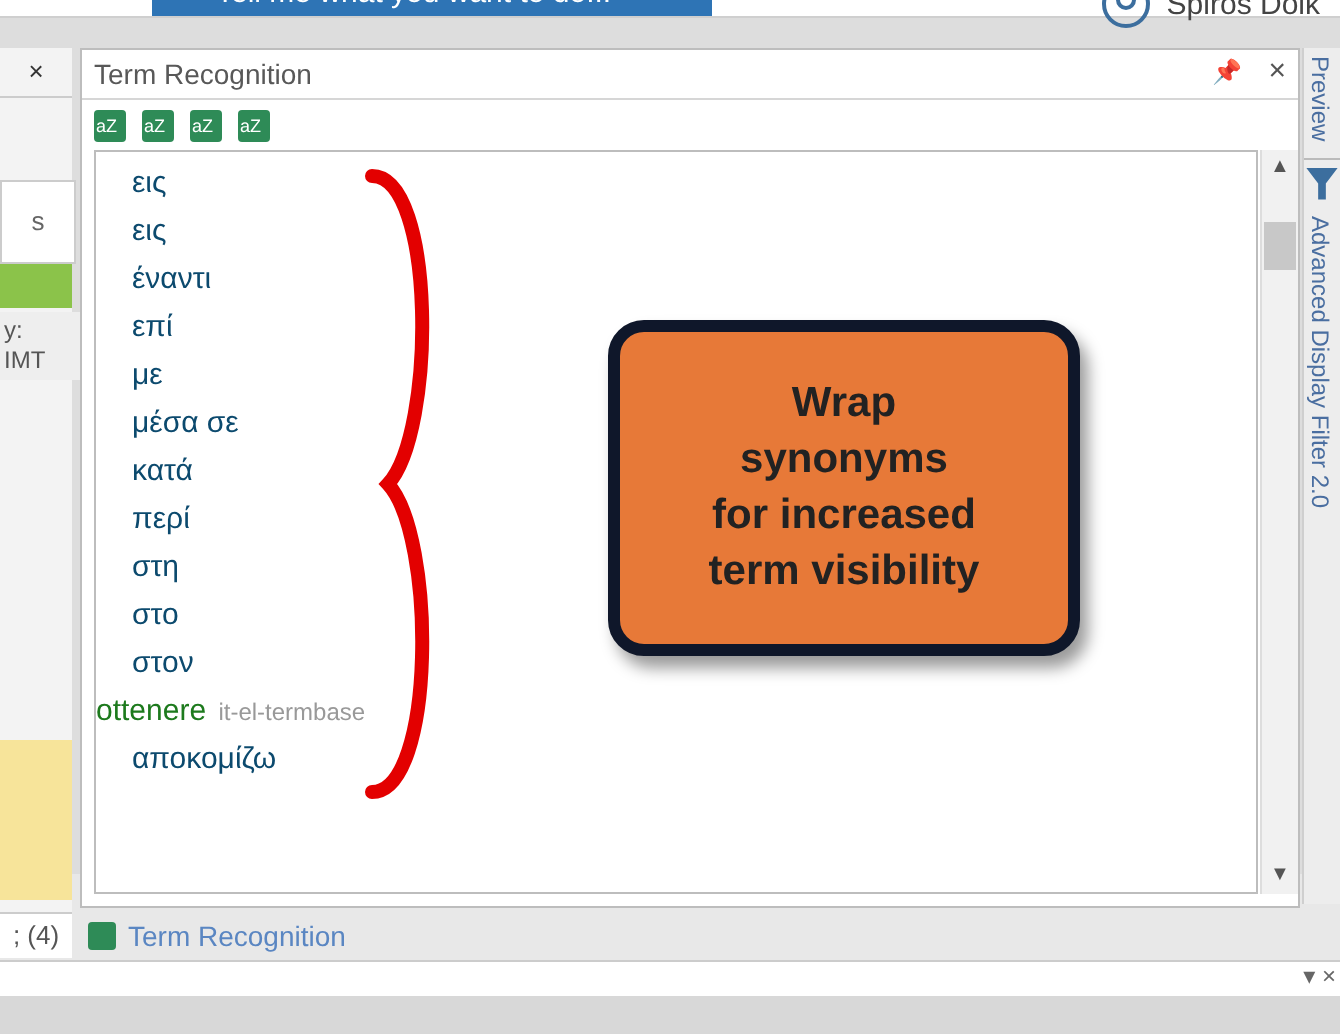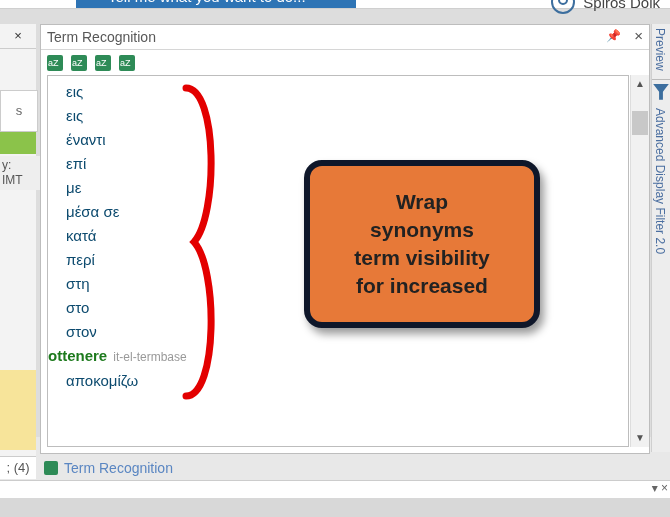--- a/index.html
+++ b/index.html
@@ -20,21 +20,21 @@
 .panel{position:absolute;left:40px;top:24px;width:608px;height:428px;background:#fff;border:1px solid #bdbdbd}
 .panel-hdr{height:24px;border-bottom:1px solid #d6d6d6;display:flex;align-items:center;padding:0 6px;color:#585858;font-size:14px;position:relative}
 .pin{position:absolute;right:28px;top:4px;color:#777;font-size:12px}
 .panel-close{position:absolute;right:6px;top:2px;color:#555;font-size:15px}
 .toolbar{height:22px;padding:2px 6px;display:flex;gap:8px;align-items:center}
 .tb-ico{width:16px;height:16px;background:#2e8b57;border-radius:2px;position:relative;display:inline-block}
 .tb-ico::after{content:"aZ";position:absolute;left:1px;top:0;font-size:9px;color:#fff;line-height:16px}
 .content{position:absolute;left:6px;right:20px;top:50px;bottom:6px;border:1px solid #bdbdbd;background:#fff;overflow:hidden}
 .terms{position:absolute;left:18px;top:4px;font-size:15px;line-height:24px}
 .terms .gr{color:#0c4a6e}
-.terms .src{color:#1d7a1d;font-weight:bold;margin-left:-18px}
+.terms .src{color:#1d7a1d;font-weight:normal;margin-left:-18px}
 .terms .tb{color:#999;font-size:12px;margin-left:2px}
 .brace{position:absolute;left:110px;top:0}
 .callout{position:absolute;left:256px;top:84px;width:208px;height:140px;background:#e77938;border:6px solid #0f172a;border-radius:18px;box-shadow:4px 6px 8px rgba(0,0,0,.4);color:#222;font-size:21px;font-weight:bold;text-align:center;display:flex;align-items:center;justify-content:center;padding:8px;line-height:28px}
 .scroll{position:absolute;right:0;top:50px;bottom:6px;width:18px;background:#f1f1f1;border-left:1px solid #ddd}
 .scroll .up,.scroll .dn{height:18px;text-align:center;font-size:10px;line-height:18px;color:#555;background:#f1f1f1}
 .scroll .dn{position:absolute;bottom:0;width:100%}
 .scroll .thumb{position:absolute;top:36px;width:16px;left:1px;height:24px;background:#c8c8c8}
 .right-col{position:absolute;right:0;top:24px;width:18px;height:428px;background:#ededed;border-left:1px solid #cfcfcf}
 .right-tab{writing-mode:vertical-rl;font-size:12px;color:#4a6ea0;padding:4px 1px}
 .right-sep{height:1px;background:#bbb;margin:4px 0}
@@ -106,22 +106,22 @@
       </div>
 
       <svg class="brace" width="72" height="330">
         <path d="M28 12 C60 12 60 140 36 166 C60 192 60 320 28 320" stroke="#e30000" stroke-width="7" fill="none" stroke-linecap="round"></path>
       </svg>
 
       <div class="callout">
         <div>
           <div>Wrap</div>
           <div>synonyms</div>
+          <div>for increased</div>
           <div>term visibility</div>
-          <div>for increased</div>
         </div>
       </div>
     </div>
 
     <div class="scroll">
       <div class="up">▲</div>
       <div class="thumb"></div>
       <div class="dn">▼</div>
     </div>
   </div>

